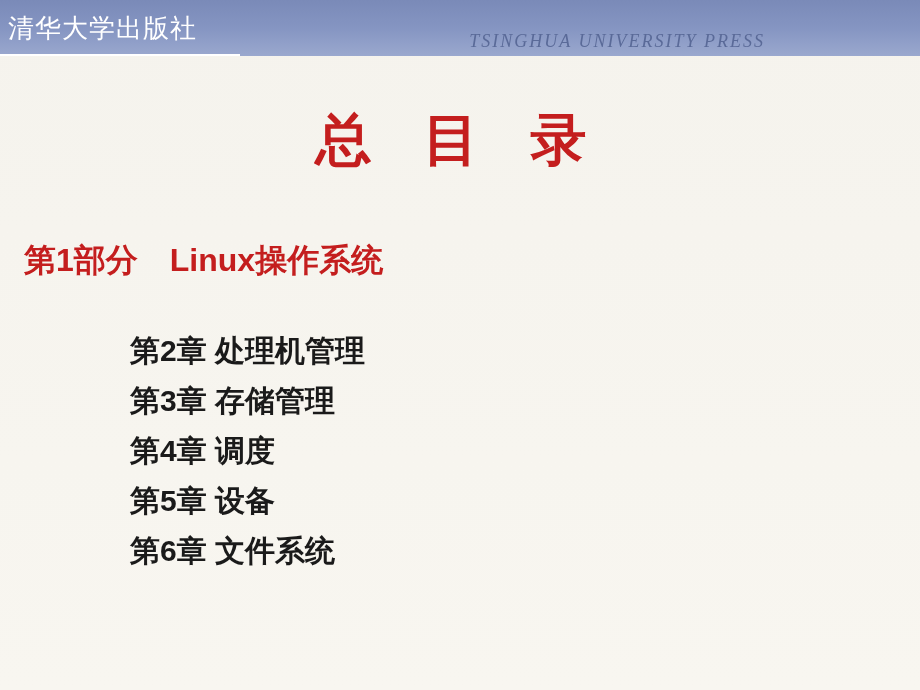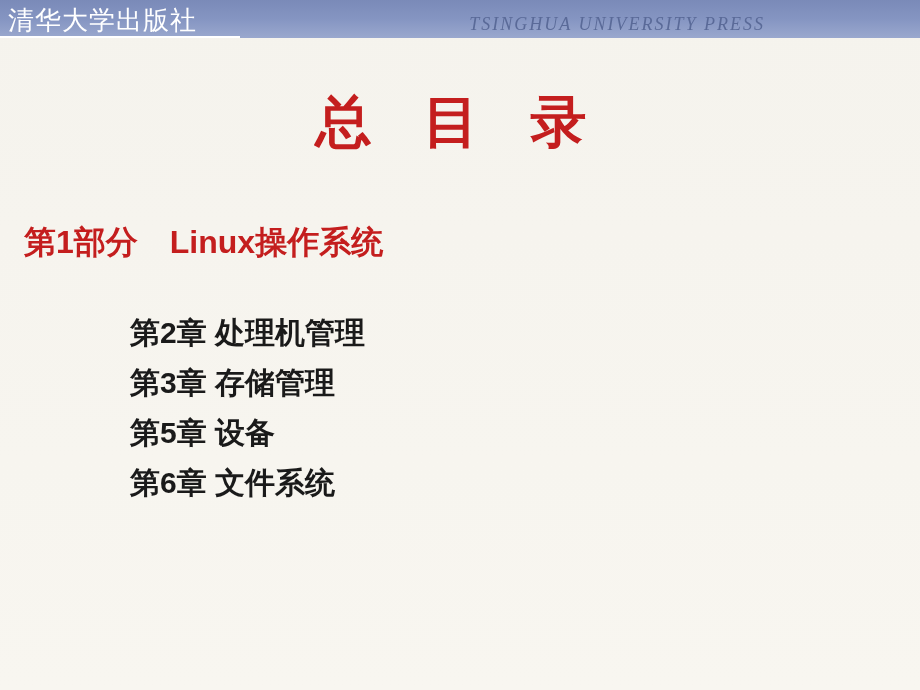--- a/index.html
+++ b/index.html
@@ -10,38 +10,38 @@
     body {
       width: 920px;
       height: 690px;
       background: linear-gradient(to bottom, #f5f3ed 0%, #f8f6f0 100%);
       font-family: "SimHei", "Microsoft YaHei", sans-serif;
       position: relative;
       overflow: hidden;
     }
     .header {
       width: 100%;
-      height: 38px;
+      height: 56px;
       background: linear-gradient(to bottom, #7a8ab8 0%, #8595c2 50%, #9aa8ce 100%);
       display: flex;
-      align-items: flex-end;
+      align-items: center;
       position: relative;
     }
     .publisher-cn {
       color: #ffffff;
       font-size: 26px;
       font-weight: normal;
       letter-spacing: 1px;
       padding-left: 8px;
       font-family: "SimHei", sans-serif;
     }
     .publisher-en {
       position: absolute;
       right: 155px;
-      top: 14px;
+      top: 31px;
       color: #5a6a98;
       font-size: 18px;
       font-style: italic;
       letter-spacing: 2px;
       font-family: "Times New Roman", serif;
       font-weight: normal;
     }
     .header-underline {
       position: absolute;
       bottom: 0;
@@ -89,15 +89,16 @@
   <div class="header-underline"></div>
 </div>
 
 <div class="main-title">总  目  录</div>
 
 <div class="part-title">第1部分　Linux操作系统</div>
 
 <div class="chapter-list">
   <div class="chapter-item">第2章  处理机管理</div>
   <div class="chapter-item">第3章  存储管理</div>
+  <div class="chapter-item">第4章  调度</div>
   <div class="chapter-item">第5章  设备</div>
   <div class="chapter-item">第6章  文件系统</div>
 </div>
 
 </body></html>

